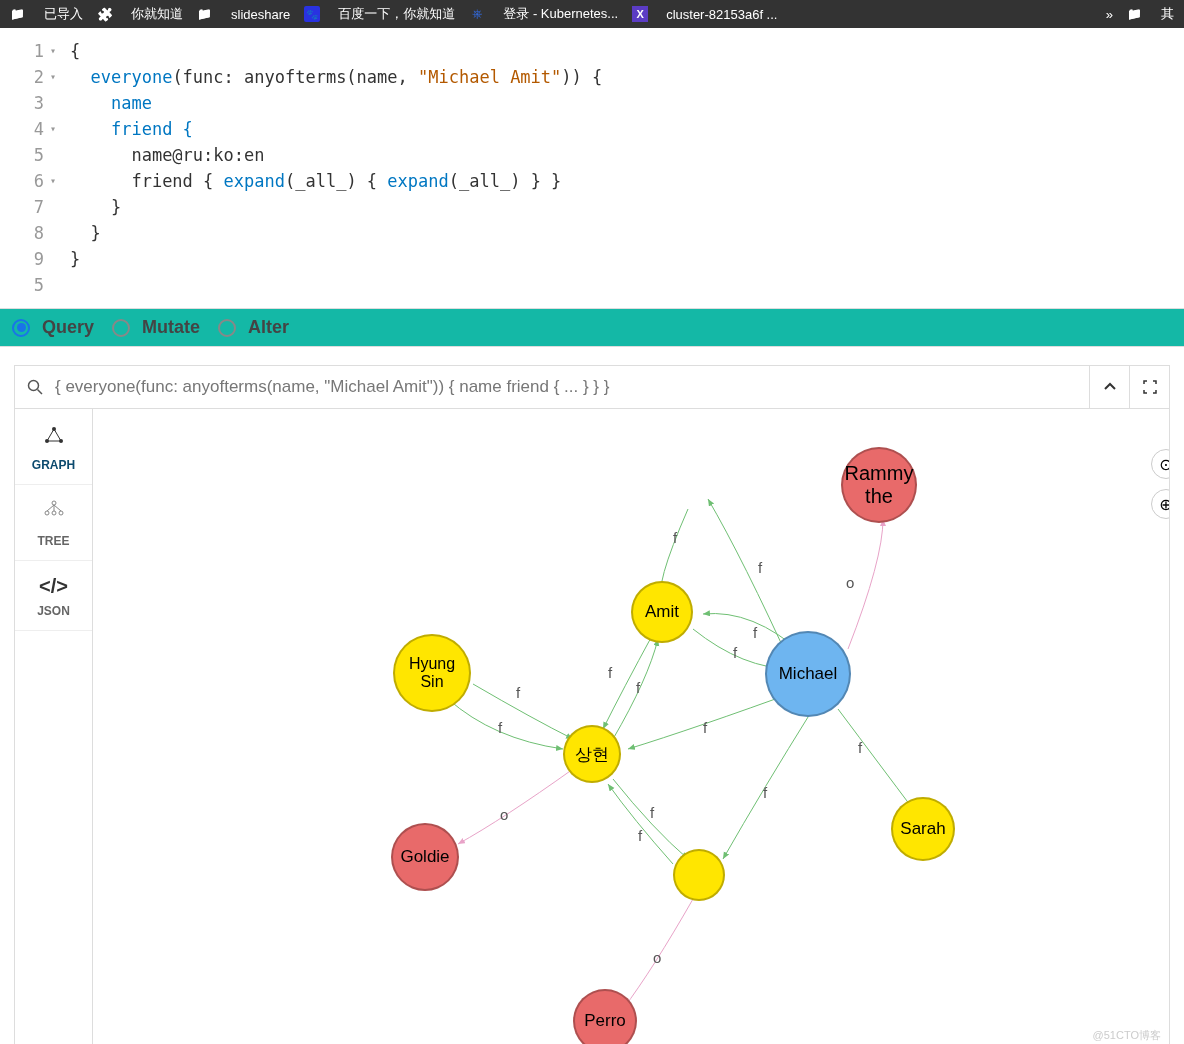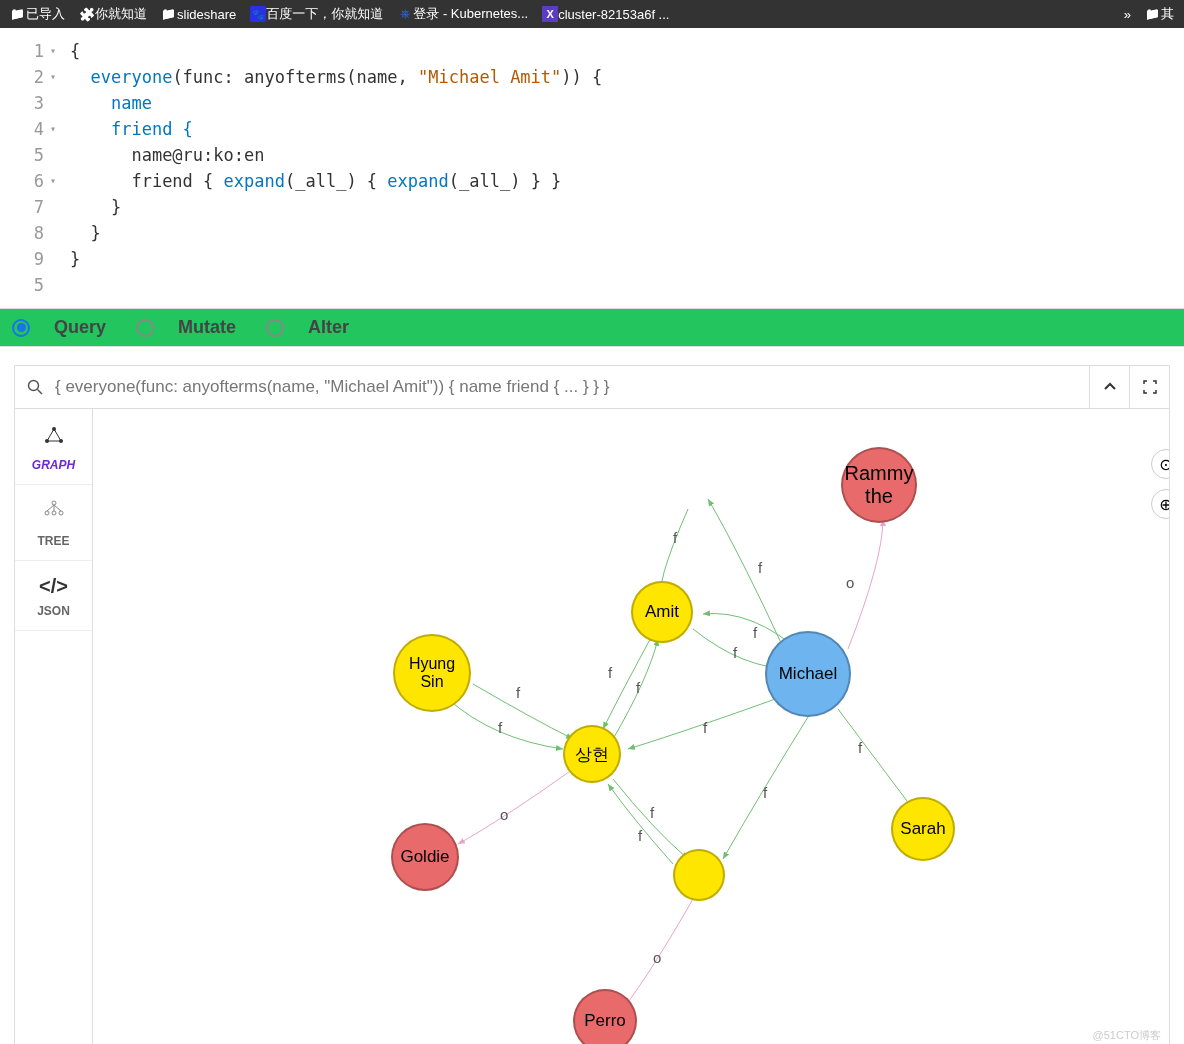--- a/index.html
+++ b/index.html
@@ -1,50 +1,50 @@
 <!DOCTYPE html>
 <html><head>
 <meta charset="utf-8">
 <style>
 * { box-sizing: border-box; margin: 0; padding: 0; }
 body { font-family: -apple-system, BlinkMacSystemFont, "Segoe UI", sans-serif; background: #fff; width: 1184px; height: 1044px; overflow: hidden; }
 .browser-bar { background: #333; height: 28px; display: flex; align-items: center; padding: 0 4px; color: #fff; font-size: 13px; gap: 2px; }
-.bm { display: flex; align-items: center; gap: 0; padding: 2px 6px; white-space: nowrap; cursor: pointer; }
+.bm { display: flex; align-items: center; gap: 18px; padding: 2px 6px; white-space: nowrap; cursor: pointer; }
 .bm-icon { width: 16px; height: 16px; display: inline-flex; align-items: center; justify-content: center; }
 .folder-icon::before { content: "📁"; font-size: 12px; filter: grayscale(1) brightness(2); }
 .puzzle-icon::before { content: "🧩"; font-size: 13px; filter: grayscale(1) brightness(2); }
 .baidu-icon { background: #2932e1; width:16px; height:16px; display:inline-flex; align-items:center; justify-content:center; font-size:10px; border-radius:2px; }
 .k8s-icon { width:16px; height:16px; display:inline-flex; align-items:center; justify-content:center; color:#326ce5; }
 .x-icon { background:#5b3cc4; width:16px; height:16px; display:inline-flex; align-items:center; justify-content:center; color:#fff; font-size:11px; font-weight:bold; }
 .chev { margin-left:auto; padding:0 6px; }
 
 .editor { display:flex; background:#fff; border-bottom:1px solid #ddd; font-family: Menlo, Consolas, monospace; font-size: 17px; line-height: 26px; }
 .gutter { width: 52px; text-align: right; color: #999; padding: 10px 8px 10px 0; user-select:none; }
 .gutter .ln { position:relative; }
 .fold::after { content:"▾"; position:absolute; right:-12px; font-size:10px; color:#999; }
 .code { padding: 10px 0 10px 18px; white-space: pre; color: #333; }
 .fn { color: #0077c2; }
 .str { color: #b35900; }
 .name { color: #0077c2; }
 
-.mode-bar { background: #22c55e; padding: 8px 12px; display:flex; align-items:center; gap: 24px; font-size: 18px; font-weight: 600; color:#444; border-bottom:1px solid #ddd; }
+.mode-bar { background: #14b8a6; padding: 8px 12px; display:flex; align-items:center; gap: 12px; font-size: 18px; font-weight: 600; color:#444; border-bottom:1px solid #ddd; }
 .radio { width:18px; height:18px; border:2px solid #888; border-radius:50%; display:inline-flex; align-items:center; justify-content:center; cursor:pointer; }
 .radio.sel { border-color:#1a73e8; }
 .radio.sel::after { content:""; width:9px; height:9px; background:#1a73e8; border-radius:50%; }
 .mode-label { margin-right: 6px; }
 
 .query-bar { margin: 18px 14px 0 14px; border:1px solid #ddd; display:flex; align-items:center; height:44px; }
 .qb-icon { width:40px; display:flex; align-items:center; justify-content:center; color:#555; }
 .qb-text { flex:1; color:#777; font-size:17px; white-space:nowrap; overflow:hidden; }
 .qb-btn { width:40px; height:100%; border-left:1px solid #ddd; display:flex; align-items:center; justify-content:center; cursor:pointer; color:#333; }
 
 .main { display:flex; margin: 0 14px; border-left:1px solid #ddd; border-right:1px solid #ddd; height: 640px; position:relative; }
 .sidebar { width: 78px; border-right:1px solid #ddd; }
 .sb-item { text-align:center; padding: 14px 4px 12px 4px; border-bottom:1px solid #eee; font-size:12px; font-weight:600; color:#666; cursor:pointer; }
-.sb-item.active { color:#6d28d9;font-style:italic; }
+.sb-item.active { color:#0c4a6e; }
 .sb-icon { font-size:20px; display:block; margin-bottom:6px; color:#333; }
 
 .graph { flex:1; position:relative; overflow:hidden; }
 .node { position:absolute; border-radius:50%; display:flex; align-items:center; justify-content:center; text-align:center; font-size:17px; border:2px solid rgba(0,0,0,0.25); }
 .node.yellow { background:#ffe600; }
 .node.blue { background:#6eb5f0; }
 .node.red { background:#e86a6a; }
 .edge-label { position:absolute; font-size:15px; color:#555; }
 svg.edges { position:absolute; top:0; left:0; }
 .float-btn { position:absolute; right:-12px; width:30px; height:30px; border:1px solid #ccc; border-radius:50%; background:#fff; display:flex; align-items:center; justify-content:center; }

